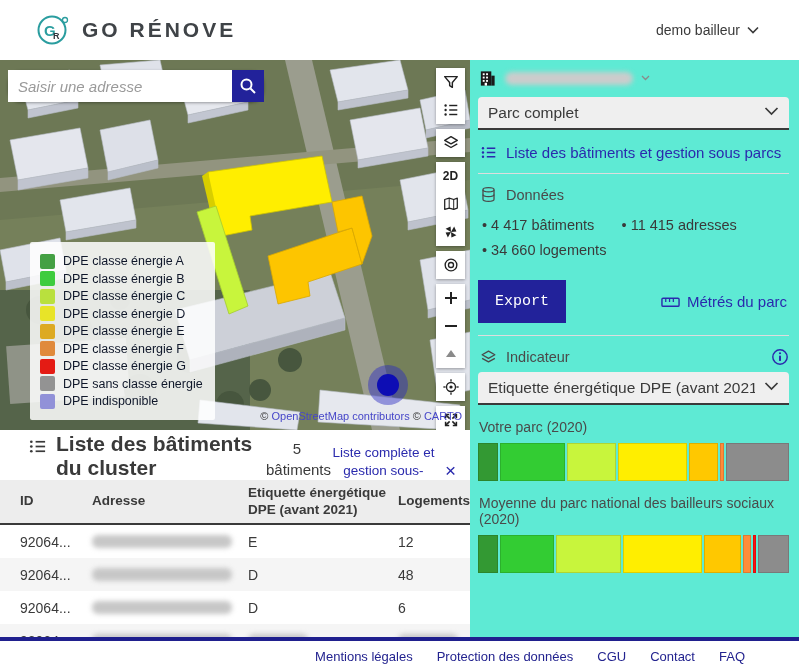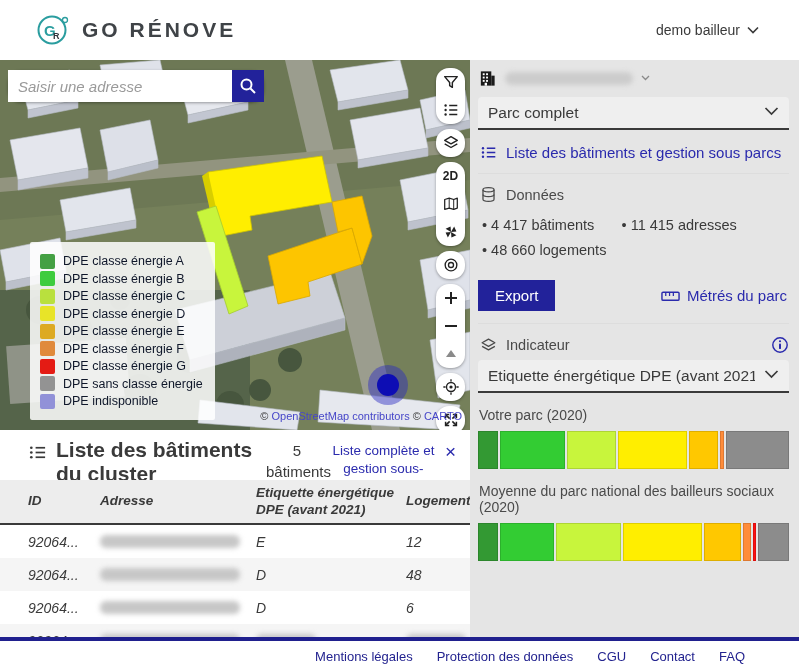--- a/index.html
+++ b/index.html
@@ -17,58 +17,58 @@
   .content { display:flex; height:577px; }
   .left-col { width:470px; display:flex; flex-direction:column; }
   
   .map { position:relative; width:470px; height:370px; overflow:hidden; background:#75805a; }
   .map > svg.scene { position:absolute; inset:0; }
   .search-wrap { position:absolute; top:10px; left:8px; display:flex; box-shadow:0 1px 3px rgba(0,0,0,.35);border-radius:13px; }
   .search-input { width:224px; height:32px; border:none; outline:none; padding:0 10px; font-family:inherit; font-size:15px; color:#3a3a3a; background:#fff; }
   .search-input::placeholder { color:#9a9a9a; font-style:italic; }
   .search-btn { width:32px; height:32px; border:none; background:#22229a; display:flex; align-items:center; justify-content:center; cursor:pointer; }
   .map-controls { position:absolute; top:8px; right:5px; display:flex; flex-direction:column; gap:5px; }
-  .ctl-group { background:#fff; border-radius:13px; box-shadow:0 1px 3px rgba(0,0,0,.35); display:flex; flex-direction:column; overflow:hidden; }
+  .ctl-group { background:#fff; border-radius:0; box-shadow:0 1px 3px rgba(0,0,0,.35); display:flex; flex-direction:column; overflow:hidden; }
   .ctl { width:29px; height:28px; border:none; background:transparent; display:flex; align-items:center; justify-content:center; cursor:pointer; color:#222; font-family:inherit; font-size:12px; font-weight:bold; }
   .legend { position:absolute; left:30px; bottom:10px; background:rgba(255,255,255,.86); padding:9px 12px 9px 10px; border-radius:2px; }
   .legend-row { display:flex; align-items:center; gap:8px; margin:2.5px 0; }
   .swatch { width:15px; height:15px; border-radius:2px; flex:none; }
   .legend-label { font-size:12.5px; color:#0f172a; white-space:nowrap; }
   .attribution { position:absolute; right:8px; bottom:8px; font-size:11px; color:#3a3a3a; white-space:nowrap; }
   .attribution a { color:#4646c8; text-decoration:none; }
   
   .cluster-panel { height:207px; background:#fff; overflow:hidden; }
-  .panel-head { display:flex; align-items:flex-start; padding:8px 12px 0 28px; height:50px; overflow:hidden; }
+  .panel-head { display:flex; align-items:flex-end; padding:8px 12px 0 28px; height:50px; overflow:hidden; }
   .panel-title-wrap { display:flex; gap:9px; width:238px; flex:none; }
   .panel-title { font-size:21px; font-weight:bold; line-height:1.15; color:#3a3a3a; }
   .panel-count { width:62px; flex:none; text-align:center; font-size:15px; color:#3a3a3a; line-height:1.4; margin-top:2px; }
   .panel-link { flex:1; text-align:center; font-size:13.5px; color:#2a2aad; line-height:1.35; margin-top:4px; text-decoration:none; }
   .panel-close { border:none; background:none; color:#2a2aad; font-size:19px; line-height:1; margin:4px 2px 0 6px; cursor:pointer; font-family:inherit; }
-  .tbl-head, .tbl-row { display:grid; grid-template-columns:72px 156px 150px 1fr; align-items:center; padding-left:28px;font-style:italic; }
+  .tbl-head, .tbl-row { display:grid; grid-template-columns:72px 156px 150px 1fr; align-items:center; padding-left:20px; }
   .tbl-head { background:#ededed; height:45px; border-bottom:2px solid #3a3a3a; font-size:13.5px; font-weight:bold; color:#3a3a3a; }
   .tbl-head .cell { padding-right:10px; line-height:1.25; }
   .tbl-row { height:33px; font-size:14px; color:#3a3a3a; background:#fff; }
   .tbl-row:nth-child(even) { background:#f5f5f5; }
   .redact { height:13px; background:#c7c7c7; border-radius:6px; filter:blur(2.5px); }
   .redact.addr { width:140px; }
   .redact.sm { width:60px; }
   
-  .sidebar { width:384px; padding:5px 10px 0 8px; background:#e5e5e5; }
+  .sidebar { width:384px; padding:5px 10px 0 8px; background:#5eead4; }
   .org-row { display:flex; align-items:center; gap:8px; height:26px; }
   .org-redacted { width:128px; height:13px; background:#cscs; background:#cccccc; border-radius:7px; filter:blur(2.5px); }
   .select-wrap { position:relative; margin-top:6px; }
   .ui-select { width:100%; height:33px; appearance:none; -webkit-appearance:none; border:none; border-bottom:2px solid #3a3a3a; border-radius:4px 4px 0 0; background:#efefef; font-family:inherit; font-size:15.5px; color:#3a3a3a; padding:0 34px 0 10px; cursor:pointer; }
   .select-chev { position:absolute; right:10px; top:9px; pointer-events:none; }
   .blue-link { display:flex; align-items:center; gap:9px; color:#2a2aad; font-size:15px; text-decoration:none; margin:14px 0 0 2px; }
   .divider { border:none; border-top:1px solid #ddd; margin:12px 0; }
   .section-label { display:flex; align-items:center; gap:9px; font-size:14.5px; color:#4a4a4a; margin-left:2px; }
   .stats { display:grid; grid-template-columns:1fr 1.2fr; row-gap:9px; margin:14px 0 4px 4px; font-size:14.5px; color:#3a3a3a; }
   .stat::before { content:"• "; }
   .export-row { display:flex; align-items:center; justify-content:space-between; margin:22px 0 4px; }
-  .export-btn { background:#22229a; color:#fff; border:none; font-family:Liberation Sans, sans-serif; font-size:15px; padding:7px 17px; cursor:pointer; }
+  .export-btn { background:#22229a; color:#fff; border:none; font-family:Liberation Mono, monospace; font-size:15px; padding:13px 17px; cursor:pointer; }
   .metres-link { display:flex; align-items:center; gap:7px; color:#2a2aad; font-size:15px; text-decoration:none; margin-right:2px; }
   .indic-row { display:flex; align-items:center; gap:9px; margin-left:2px; }
   .indic-title { font-size:14.5px; color:#4a4a4a; }
   .info-btn { margin-left:auto; background:none; border:none; cursor:pointer; display:flex; }
   .chart-label { font-size:14px; color:#4a4a4a; margin:14px 0 8px 1px; }
   .dpe-bar { display:flex; height:38px; gap:2px; margin:4px 0 6px; }
   .dpe-seg { box-shadow:inset 0 0 0 1px rgba(0,0,0,.13); }
   
   footer { position:absolute; left:0; right:0; bottom:0; }
   .footer-line { height:4px; background:#20208e; }
@@ -479,21 +479,21 @@
               <path d="M3.5,4.5 V10 c0,1.4 2.9,2.5 6.5,2.5 s6.5,-1.1 6.5,-2.5 V4.5"></path>
               <path d="M3.5,10 V15.5 c0,1.4 2.9,2.5 6.5,2.5 s6.5,-1.1 6.5,-2.5 V10"></path>
             </svg>
           </span>
         <span>Données</span>
       </div>
 
       <div class="stats">
           <div class="stat">4 417 bâtiments</div>
           <div class="stat">11 415 adresses</div>
-          <div class="stat">48 660 logements</div>
+          <div class="stat">34 660 logements</div>
         </div>
 
       <div class="export-row">
         <button class="export-btn">Export</button>
         <a class="metres-link" href="#">
           <span>
               <svg width="19" height="14" viewBox="0 0 20 14">
                 <rect x="1" y="3" width="18" height="8.5" rx="1.2" fill="none" stroke="#2a2aad" stroke-width="1.5"></rect>
                 <line x1="5" y1="3" x2="5" y2="7" stroke="#2a2aad" stroke-width="1.3"></line>
                 <line x1="9" y1="3" x2="9" y2="7" stroke="#2a2aad" stroke-width="1.3"></line>

